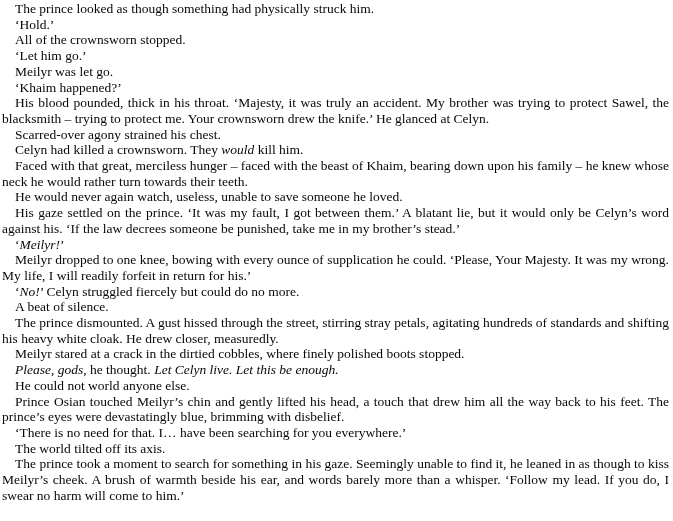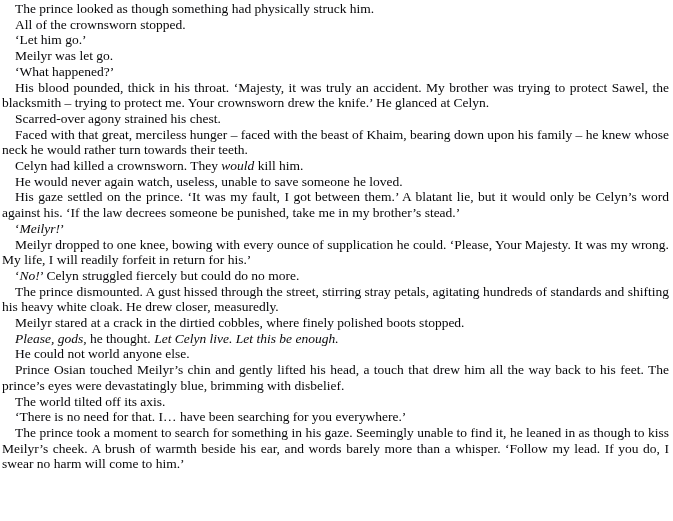--- a/index.html
+++ b/index.html
@@ -25,34 +25,36 @@
     padding: 0;
     text-indent: 13px;
   }
   .page .italic { font-style: italic; }
 </style>
 </head>
 <body style="background: rgb(255, 255, 255);">
 
 <div class="page" style="color: rgb(7, 7, 9);">
     <p><span>The prince looked as though something had physically struck him.</span></p>
+    <p><span>‘Hold.’</span></p>
     <p><span>All of the crownsworn stopped.</span></p>
     <p><span>‘Let him go.’</span></p>
     <p><span>Meilyr was let go.</span></p>
-    <p><span>‘What happened?’</span></p>
+    <p><span>‘Khaim happened?’</span></p>
     <p><span>His blood pounded, thick in his throat. ‘Majesty, it was truly an accident. My brother was trying to protect Sawel, the blacksmith – trying to protect me. Your crownsworn drew the knife.’ He glanced at Celyn.</span></p>
     <p><span>Scarred-over agony strained his chest.</span></p>
+    <p><span>Celyn had killed a crownsworn. They </span><span class="italic">would</span><span> kill him.</span></p>
     <p><span>Faced with that great, merciless hunger – faced with the beast of Khaim, bearing down upon his family – he knew whose neck he would rather turn towards their teeth.</span></p>
-    <p><span>Celyn had killed a crownsworn. They </span><span class="italic">would</span><span> kill him.</span></p>
     <p><span>He would never again watch, useless, unable to save someone he loved.</span></p>
     <p><span>His gaze settled on the prince. ‘It was my fault, I got between them.’ A blatant lie, but it would only be Celyn’s word against his. ‘If the law decrees someone be punished, take me in my brother’s stead.’</span></p>
     <p><span>‘</span><span class="italic">Meilyr!</span><span>’</span></p>
     <p><span>Meilyr dropped to one knee, bowing with every ounce of supplication he could. ‘Please, Your Majesty. It was my wrong. My life, I will readily forfeit in return for his.’</span></p>
     <p><span>‘</span><span class="italic">No!</span><span>’ Celyn struggled fiercely but could do no more.</span></p>
+    <p><span>A beat of silence.</span></p>
     <p><span>The prince dismounted. A gust hissed through the street, stirring stray petals, agitating hundreds of standards and shifting his heavy white cloak. He drew closer, measuredly.</span></p>
     <p><span>Meilyr stared at a crack in the dirtied cobbles, where finely polished boots stopped.</span></p>
     <p><span class="italic">Please, gods</span><span>, he thought. </span><span class="italic">Let Celyn live. Let this be enough.</span></p>
     <p><span>He could not world anyone else.</span></p>
     <p><span>Prince Osian touched Meilyr’s chin and gently lifted his head, a touch that drew him all the way back to his feet. The prince’s eyes were devastatingly blue, brimming with disbelief.</span></p>
+    <p><span>‘There is no need for that. I… have been searching for you everywhere.’</span></p>
     <p><span>The world tilted off its axis.</span></p>
-    <p><span>‘There is no need for that. I… have been searching for you everywhere.’</span></p>
     <p><span>The prince took a moment to search for something in his gaze. Seemingly unable to find it, he leaned in as though to kiss Meilyr’s cheek. A brush of warmth beside his ear, and words barely more than a whisper. ‘Follow my lead. If you do, I swear no harm will come to him.’</span></p>
   </div>
 
 </body></html>

